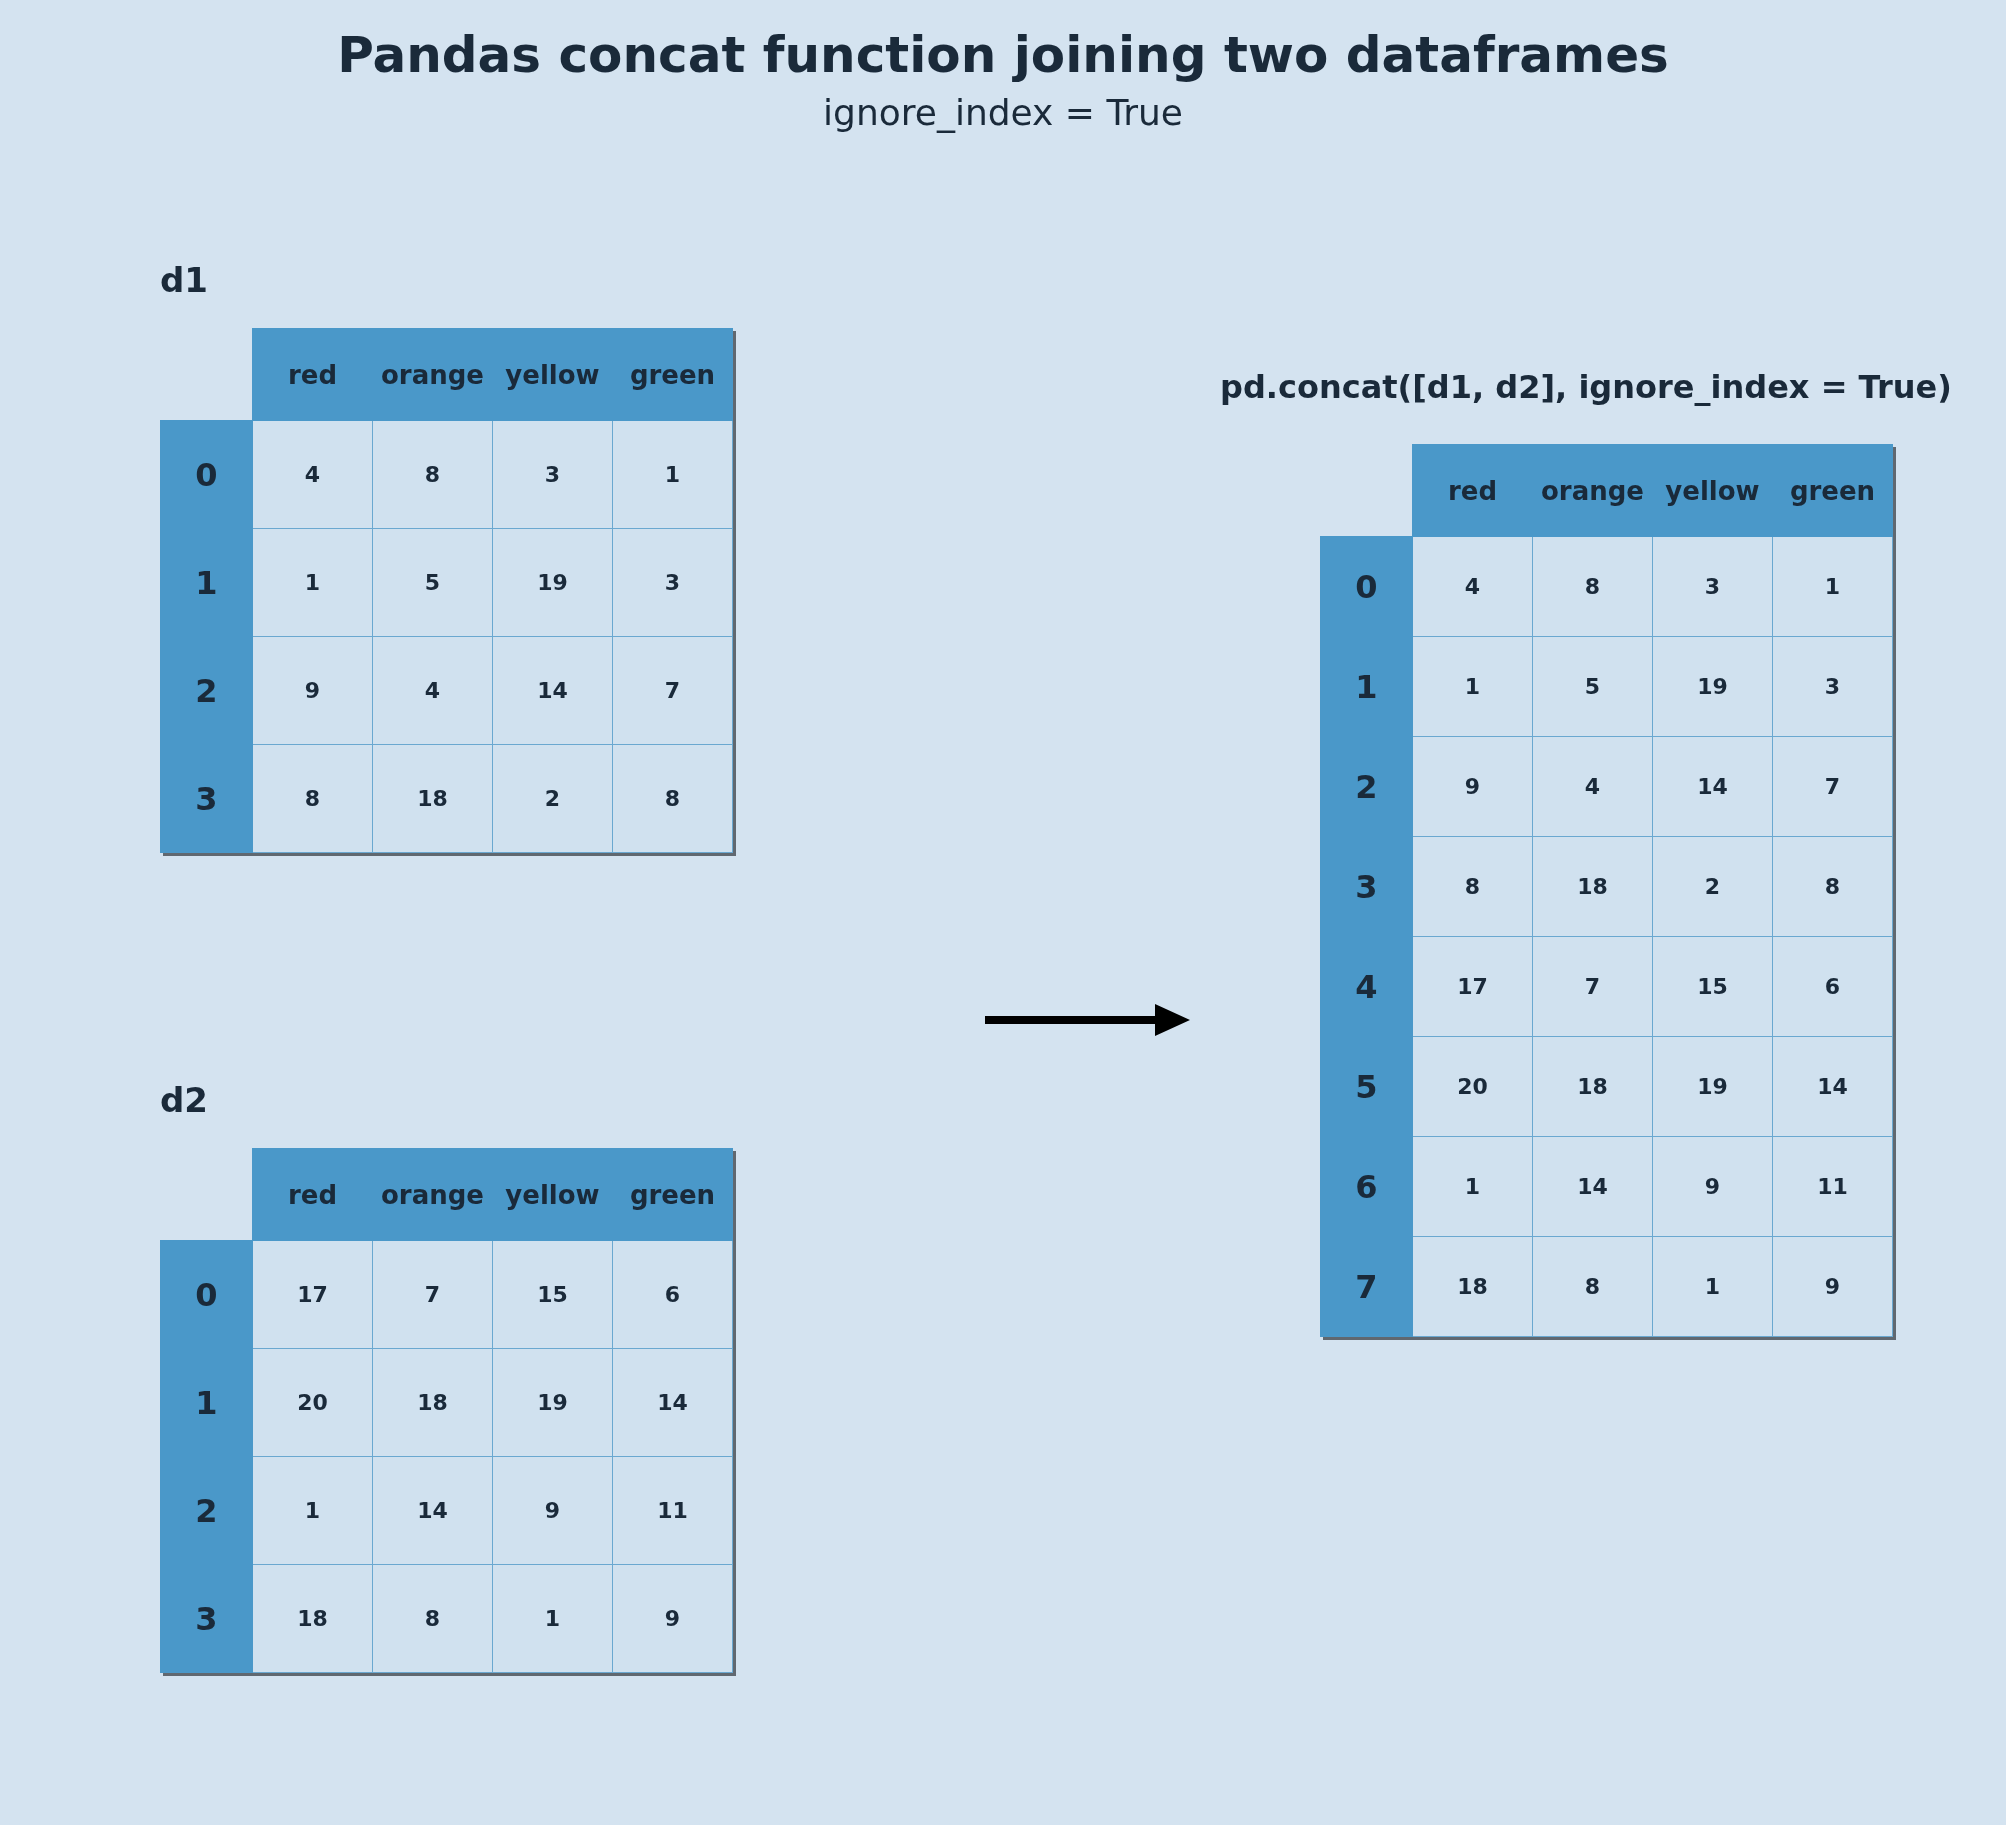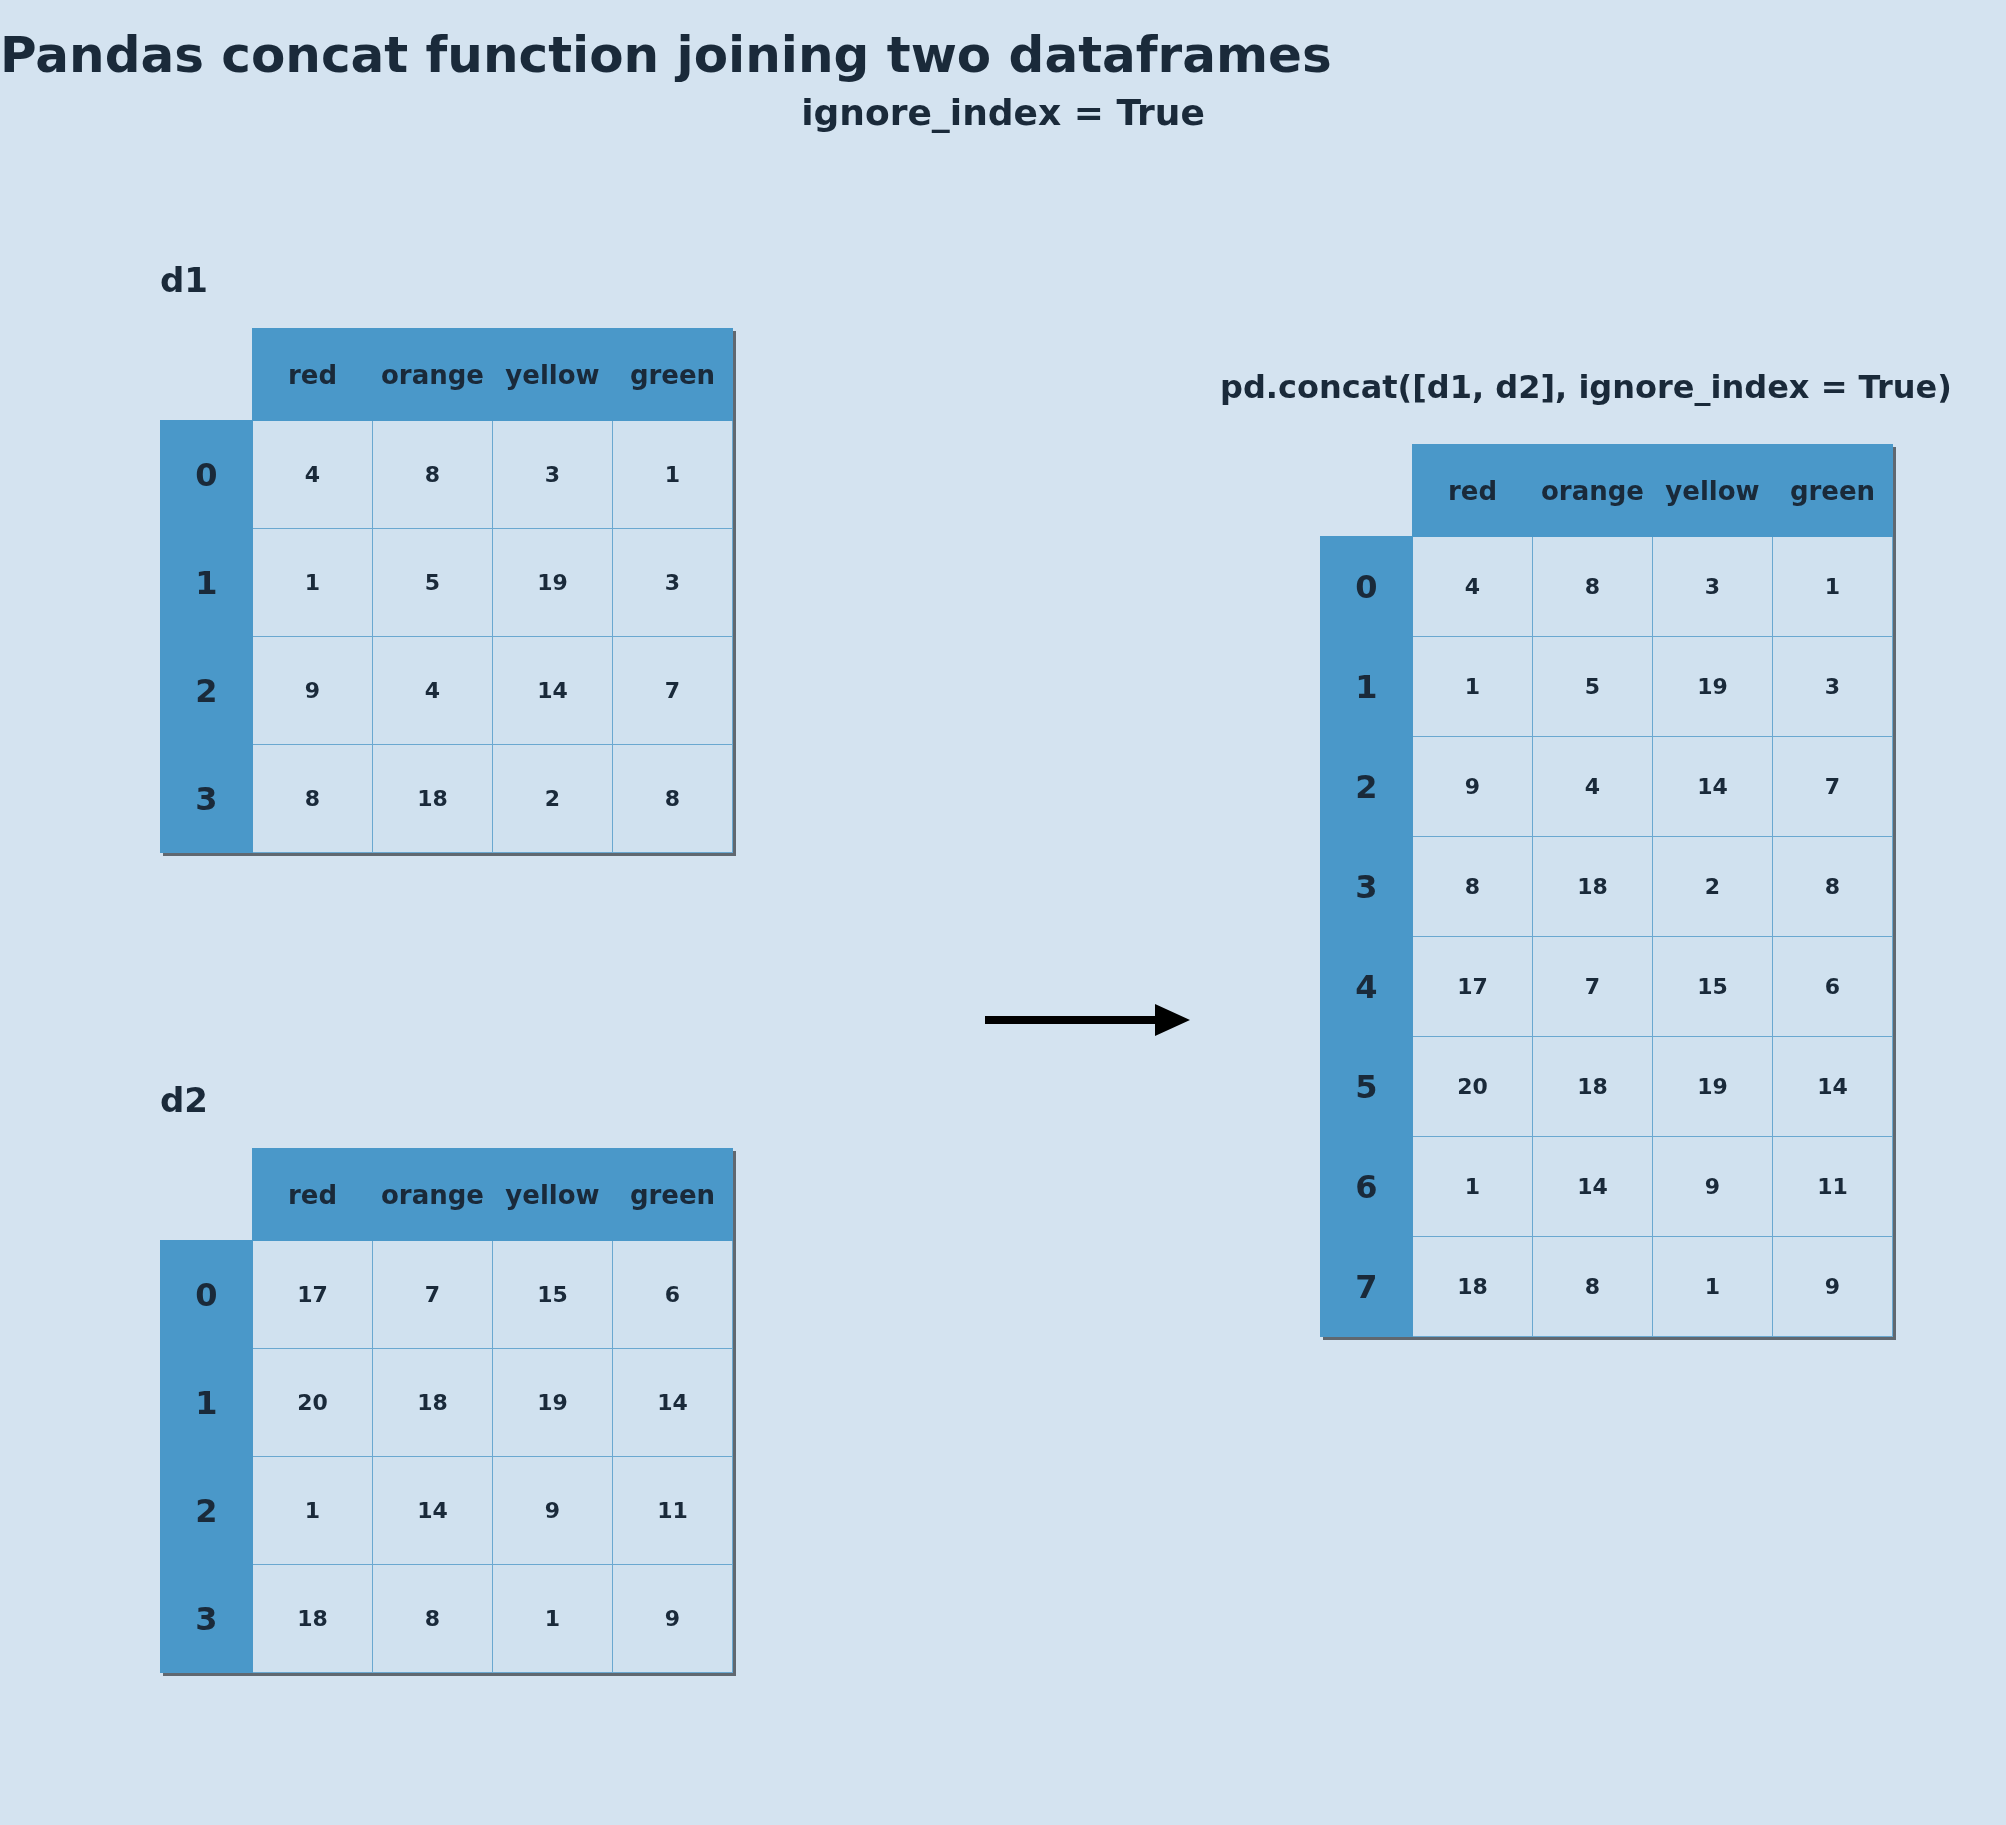--- a/index.html
+++ b/index.html
@@ -13,30 +13,31 @@
     width: 2006px;
     height: 1825px;
     position: relative;
     box-sizing: border-box;
   }
   .title {
     position: absolute;
     top: 26px;
     left: 0;
     width: 100%;
+    text-align: center;
     font-weight: 800;
     font-size: 50px;
   }
   .subtitle {
     position: absolute;
     top: 92px;
     left: 0;
     width: 100%;
     text-align: center;
-    font-weight: 700;
+    font-weight: 400;
     font-size: 36px;
   }
 
   .block {
     position: absolute;
   }
   .block-title {
     font-weight: 800;
     font-size: 34px;
     margin-bottom: 28px;

